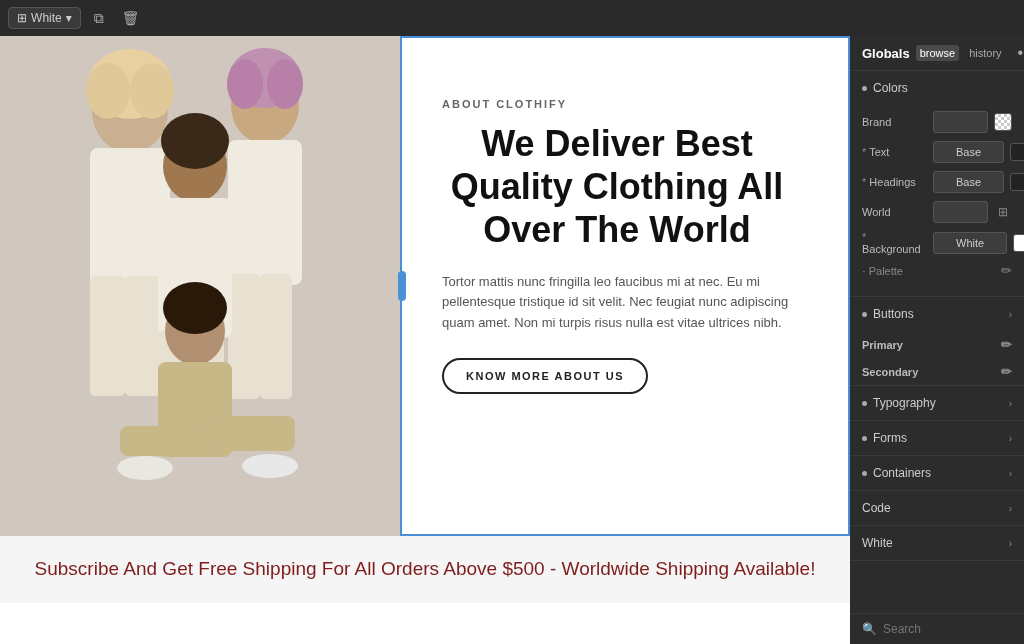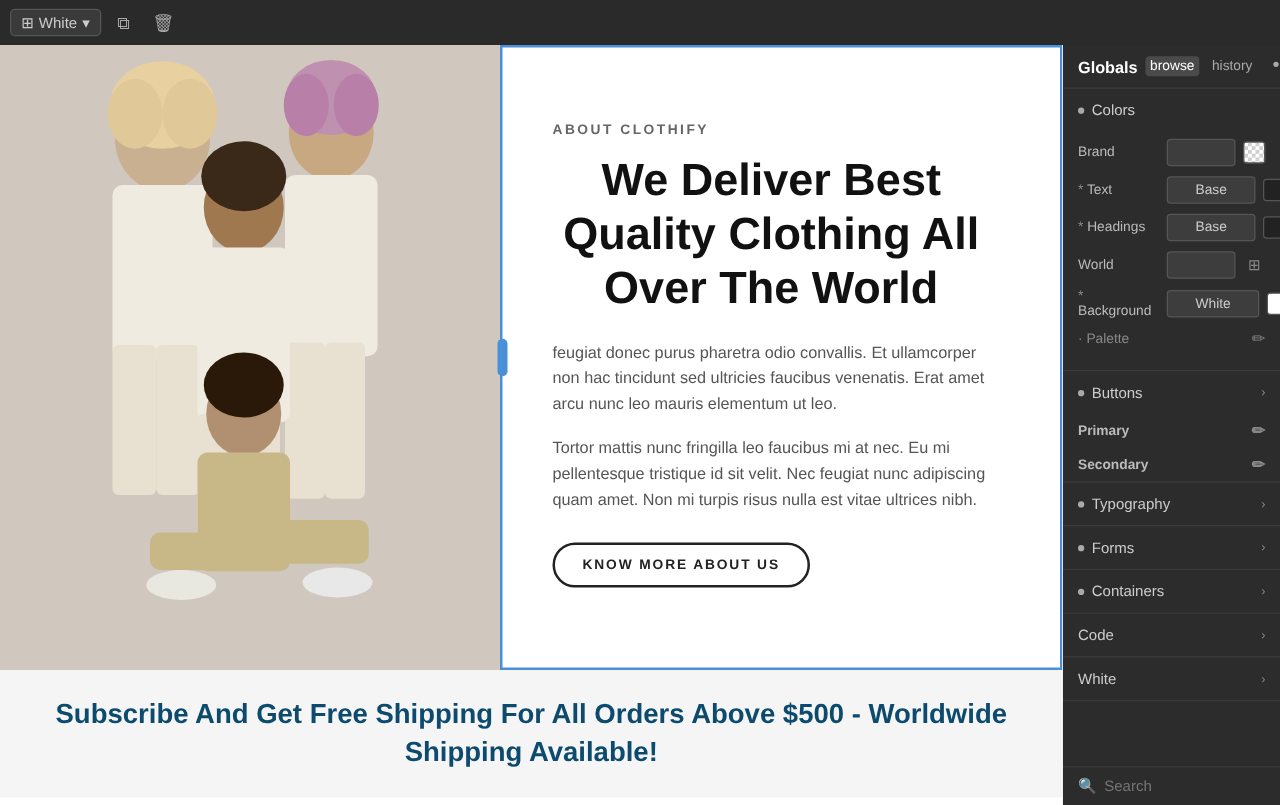--- a/index.html
+++ b/index.html
@@ -162,23 +162,23 @@
     }
 
     
     .bottom-banner {
       background: #f5f5f5;
       padding: 20px;
       text-align: center;
     }
 
     .bottom-banner-text {
-      font-size: 22px;
-      font-weight: 700;
-      color: #0c4a6e;
+      font-size: 19px;
+      font-weight: 400;
+      color: #7f1d1d;
       line-height: 1.4;
     }
 
     
     .right-panel {
       width: 174px;
       background: #2c2c2c;
       color: #ddd;
       display: flex;
       flex-direction: column;
@@ -418,21 +418,20 @@
               <ellipse cx="270" cy="430" rx="28" ry="12" fill="#e8e8e8"></ellipse>
             </svg>
           </div>
         </div>
 
         <div class="hero-content-side">
           <div class="resize-handle"></div>
           
           <p class="about-label">ABOUT CLOTHIFY</p>
           <h1 class="hero-heading">We Deliver Best Quality Clothing All Over The World</h1>
-          <p class="hero-para">feugiat donec purus pharetra odio convallis. Et ullamcorper non hac tincidunt sed ultricies faucibus venenatis. Erat amet arcu nunc leo mauris elementum ut leo.</p>
           <p class="hero-para">Tortor mattis nunc fringilla leo faucibus mi at nec. Eu mi pellentesque tristique id sit velit. Nec feugiat nunc adipiscing quam amet. Non mi turpis risus nulla est vitae ultrices nibh.</p>
           <button class="know-more-btn">KNOW MORE ABOUT US</button>
         </div>
       </div>
 
       <div class="bottom-banner">
         <p class="bottom-banner-text">Subscribe And Get Free Shipping For All Orders Above $500 - Worldwide Shipping Available!</p>
       </div>
 
     </div>

